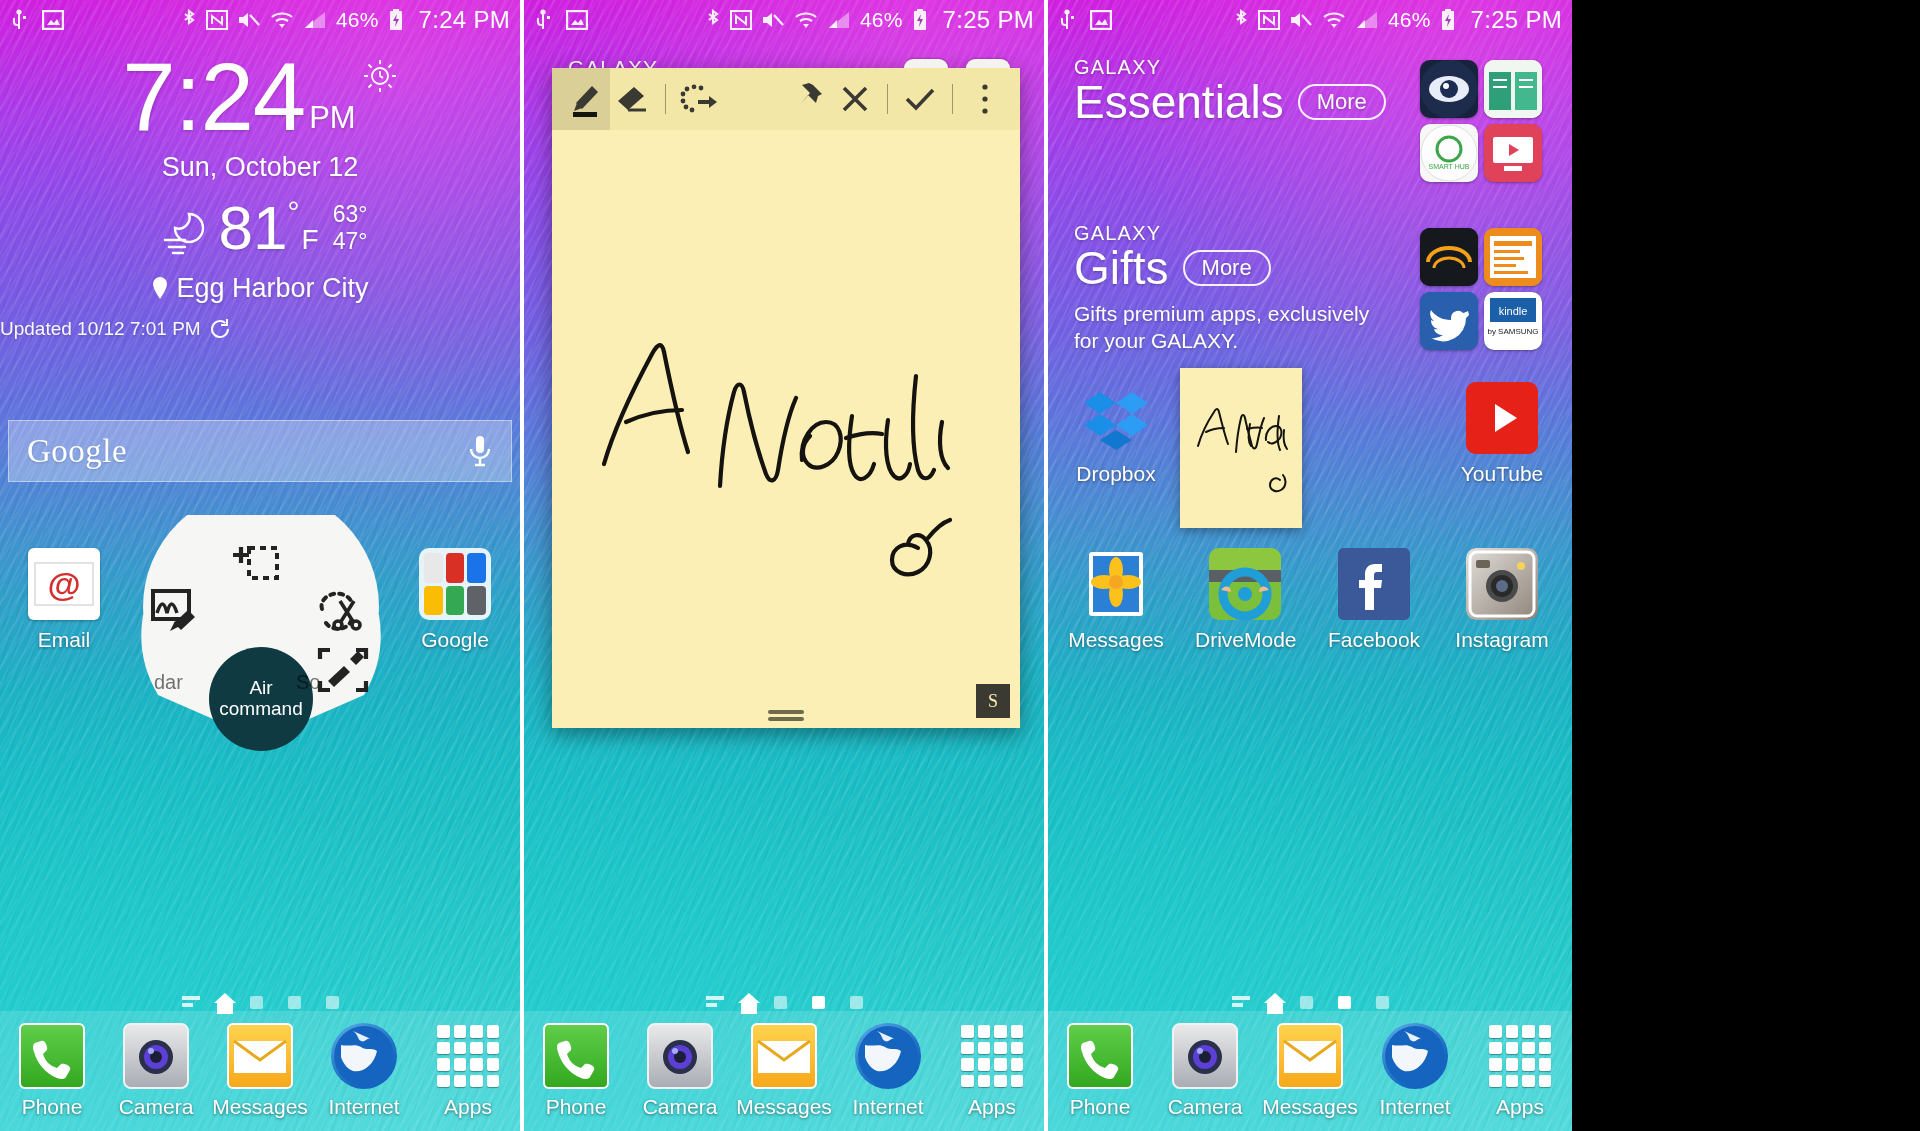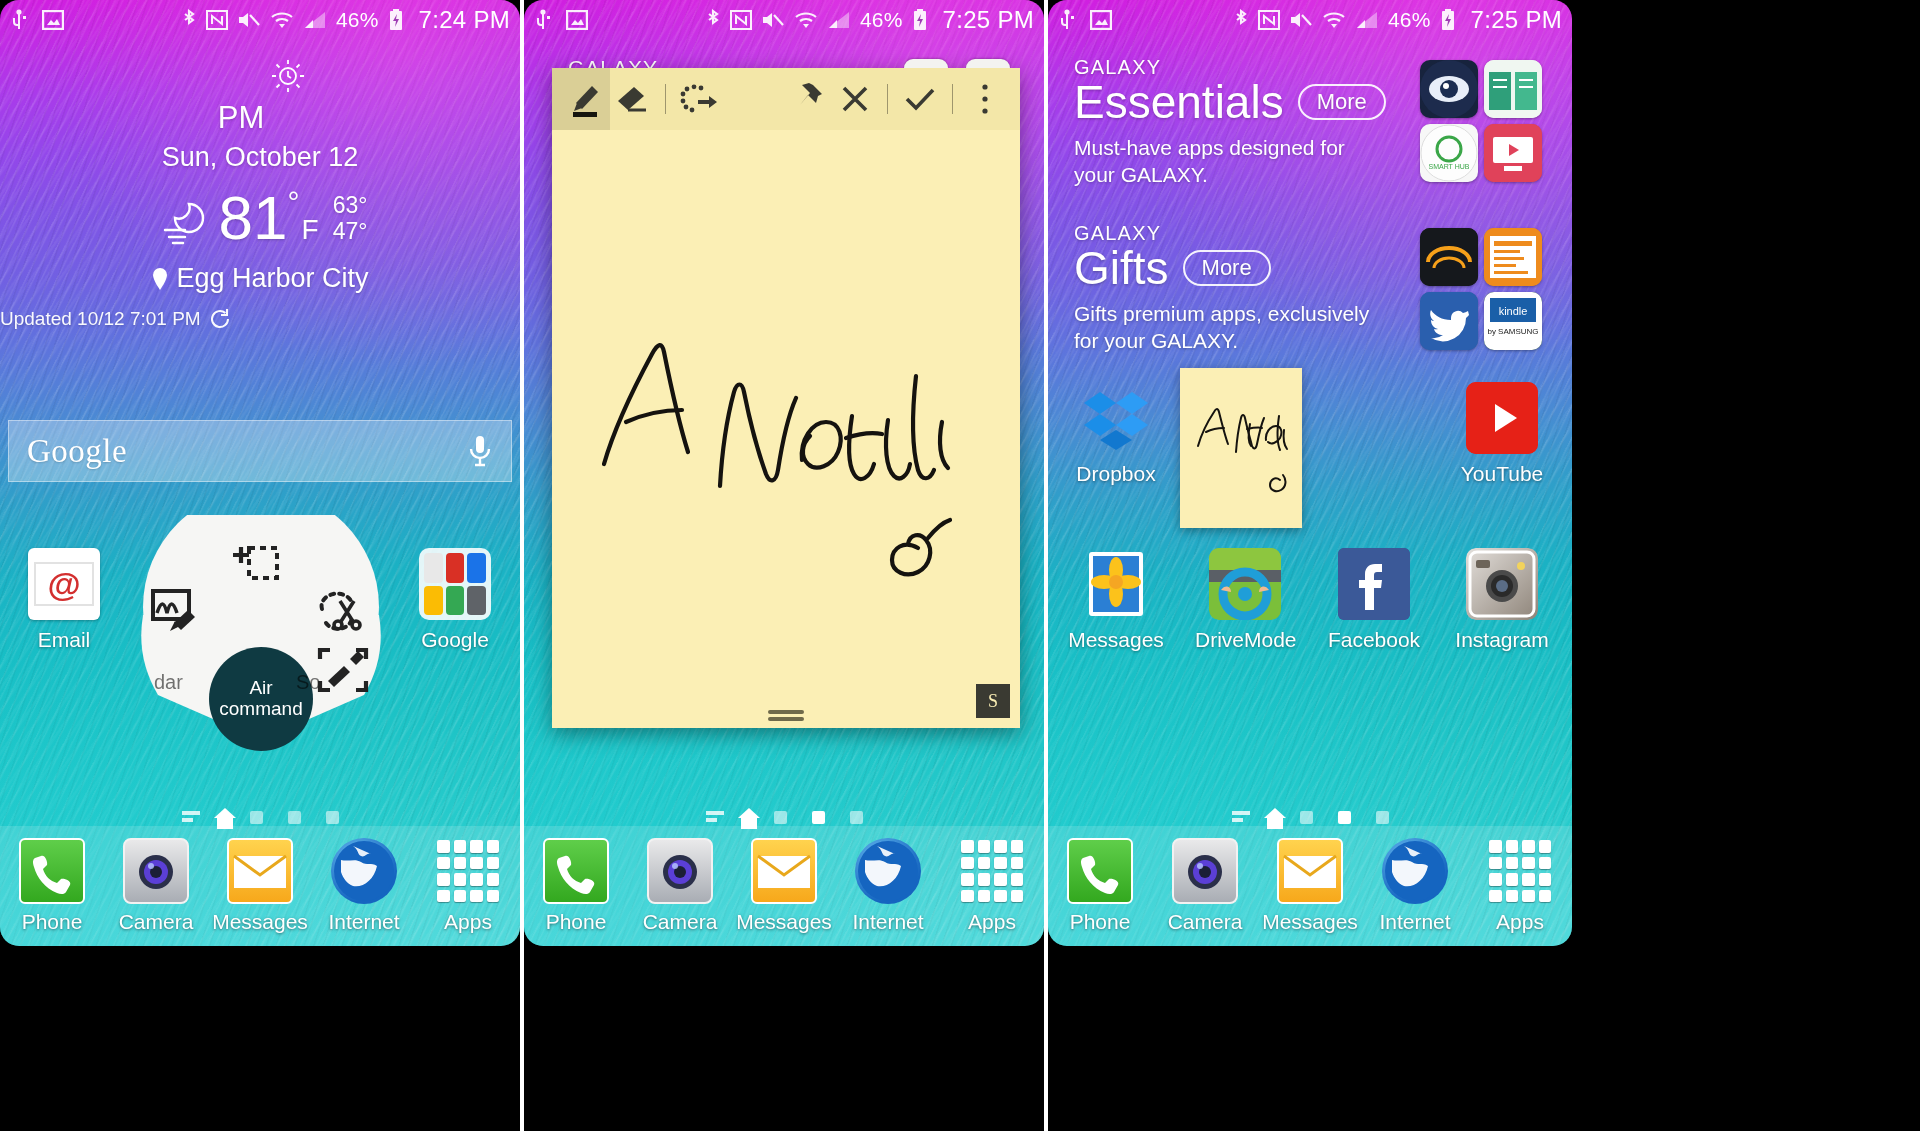--- a/index.html
+++ b/index.html
@@ -1,21 +1,21 @@
 <!DOCTYPE html>
 <html><head>
 <meta charset="utf-8">
 <style>
   * { margin:0; padding:0; box-sizing:border-box; }
   html,body { width:1920px; height:1131px; overflow:hidden;
     font-family:"Liberation Sans", sans-serif; background:#000; }
 
   .stage { position:relative; width:1920px; height:1131px; display:flex; gap:0; }
 
-  .phone { position:relative; overflow:hidden; height:946px;border-radius:19px; }
+  .phone { position:relative; overflow:hidden; height:1131px; }
   .p1 { width:520px; }
   .gap { width:4px; background:#ffffff; height:1131px; }
   .p2 { width:520px; }
   .p3 { width:524px; }
 
   
   .wall {
     position:absolute; inset:0;
     background:
       linear-gradient(178deg,
@@ -242,20 +242,21 @@
             <rect x="2" y="2" width="12" height="19" fill="#fff" rx="1"></rect>
             <rect x="5" y="0" width="6" height="3" fill="#fff"></rect>
             <path d="M9 5l-4 7h3l-1 6 4-8H8z" fill="#9b3fb0"></path>
           </svg>
       <span class="sb-clock">7:24 PM</span>
     </div>
   </div>
 
   <div class="weather">
     <div class="w-timerow">
+      <div class="w-time">7:24</div>
       <div class="w-ampm">PM</div>
       <svg class="w-sun" width="36" height="36" viewBox="0 0 36 36">
             <circle cx="18" cy="18" r="8" fill="none" stroke="#fff" stroke-width="1.8"></circle>
             <path d="M18 13v5l3 2" fill="none" stroke="#fff" stroke-width="1.8"></path>
             <g stroke="#fff" stroke-width="1.8">
               <path d="M18 2v4M18 30v4M2 18h4M30 18h4M6.5 6.5l3 3M26.5 26.5l3 3M29.5 6.5l-3 3M9.5 26.5l-3 3"></path>
             </g>
           </svg>
     </div>
     <div class="w-date">Sun, October 12</div>
@@ -679,21 +680,20 @@
       <span class="sb-clock">7:25 PM</span>
     </div>
   </div>
 
   <div class="gx" style="left:26px; top:56px;">
     <div class="gx-kicker">GALAXY</div>
     <div class="gx-titlerow">
       <div class="gx-title">Essentials</div>
       <div class="gx-more">More</div>
     </div>
-    <div class="gx-sub">Must-have apps designed for your GALAXY.</div>
   </div>
   <div class="gx-tiles" style="left:372px; top:60px;">
     <div class="gx-tile" style="background:#17233d">
       <svg width="58" height="58" viewBox="0 0 58 58">
             <circle cx="29" cy="29" r="29" fill="#1d2b4d"></circle>
             <ellipse cx="29" cy="29" rx="20" ry="13" fill="#e8eef9"></ellipse>
             <circle cx="29" cy="29" r="9" fill="#1b2d52"></circle>
             <circle cx="26" cy="26" r="3" fill="#fff"></circle>
           </svg>
     </div>

